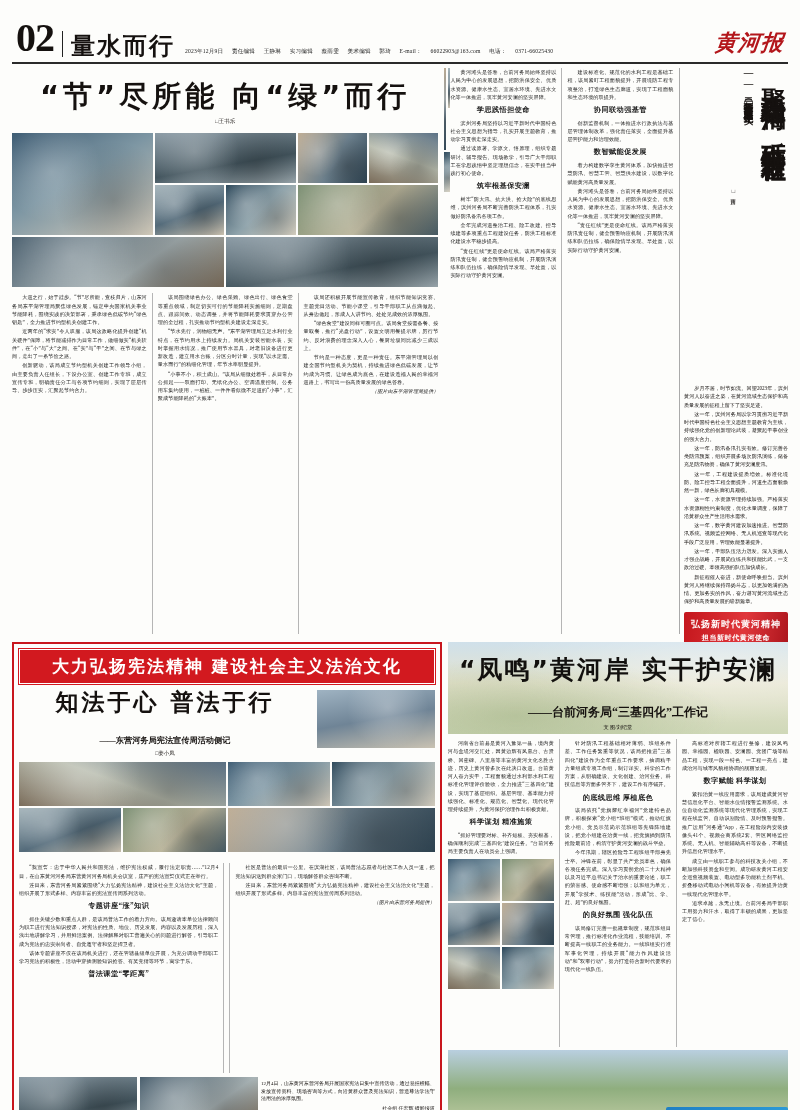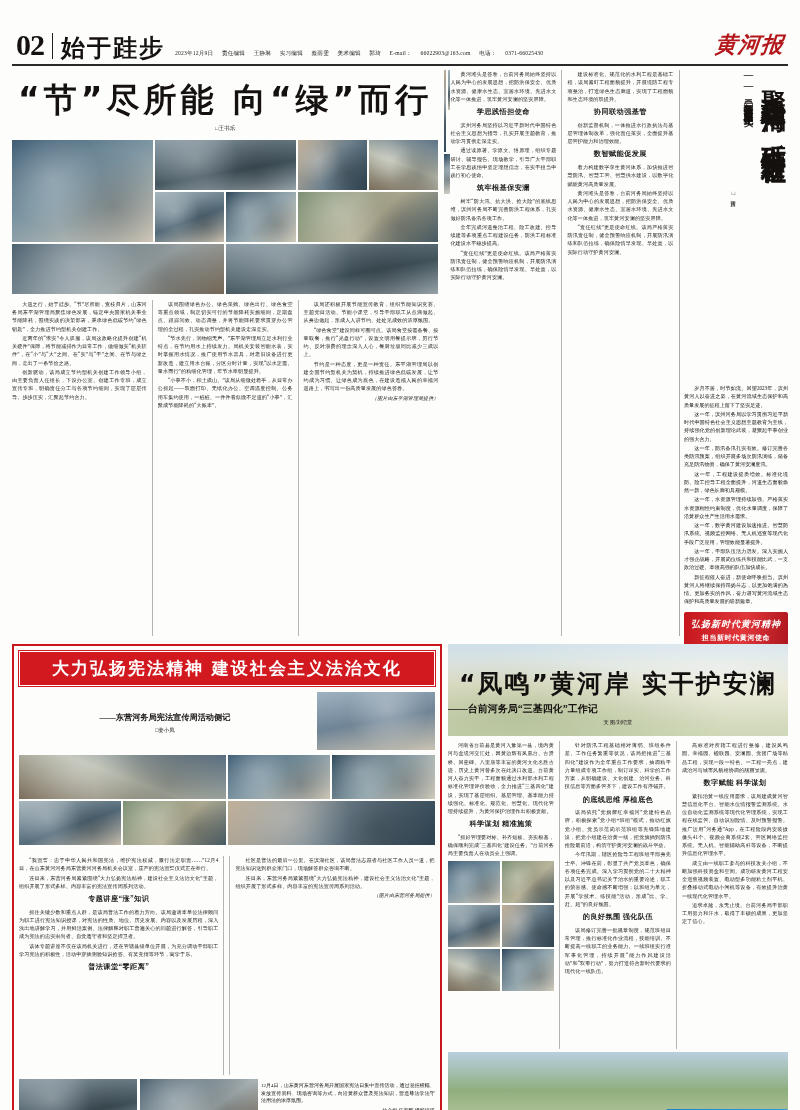--- a/index.html
+++ b/index.html
@@ -7,41 +7,41 @@
     width:800px;height:1110px;
     background:#fdfdfb;
     font-family:"Liberation Serif","DejaVu Serif",serif;
     color:#15110f;
     overflow:hidden;
   }
   .page{position:relative;width:800px;height:1110px;box-sizing:border-box;padding:0 12px;}
 
   
   .masthead{display:flex;align-items:flex-end;padding:18px 4px 4px 4px;border-bottom:2px solid #2a2a2a;}
-  .folio{font-size:30px;font-weight:700;letter-spacing:-1px;line-height:1;font-family:"Liberation Serif",serif;margin-top:12px;}
+  .folio{font-size:40px;font-weight:700;letter-spacing:-1px;line-height:1;font-family:"Liberation Serif",serif;}
   .folio-rule{width:1px;background:#222;height:26px;margin:0 8px 1px 8px;}
   .section-name{font-size:24px;font-weight:700;line-height:1;letter-spacing:2px;}
   .mast-meta{font-size:5.6px;margin-left:10px;margin-bottom:2px;white-space:nowrap;letter-spacing:.2px;color:#222;}
   .mast-meta span{margin-right:7px;}
   .logo{margin-left:auto;margin-bottom:0px;color:#b3161b;font-size:22px;font-weight:700;font-style:italic;letter-spacing:1px;font-family:"Liberation Serif",serif;transform:skewX(-6deg);}
   .colrule{width:1px;background:#b5b5b5;}
 
   .body-txt{font-size:5.1px;line-height:1.62;text-align:justify;color:#1b1b1b;letter-spacing:.1px;}
   .body-txt p{margin:0 0 1px 0;text-indent:2em;}
 
   .subhead{font-size:7.2px;font-weight:700;text-align:center;margin:4px 0 2px 0;letter-spacing:.4px;}
   .credit{font-size:5px;text-align:right;margin-top:2px;font-style:italic;}
 
   
   .top-block{display:flex;margin-top:4px;height:566px;}
   .top-left{width:432px;display:flex;flex-direction:column;}
   .top-mid{width:232px;margin-left:6px;display:flex;flex-direction:row;}
   .top-right{width:104px;margin-left:6px;border-left:1px solid #aaa;padding-left:5px;display:flex;flex-direction:row-reverse;justify-content:flex-start;}
 
-  .headline-main{font-size:33px;font-weight:700;text-align:center;letter-spacing:4px;line-height:1.12;margin:12px 0 0 0;
+  .headline-main{font-size:29px;font-weight:700;text-align:center;letter-spacing:4px;line-height:1.12;margin:12px 0 0 0;
     font-family:"DejaVu Sans","Liberation Sans",sans-serif;}
   .subtitle-main{font-size:10.5px;text-align:center;margin-top:7px;font-weight:600;letter-spacing:.5px;}
   .byline-main{font-size:5.6px;text-align:center;margin-top:6px;}
 
   
   .collage{margin-top:7px;display:grid;grid-template-columns:repeat(6,1fr);grid-auto-rows:50px;gap:2px;}
   .ph{background:#6d7f8c;border:0;position:relative;overflow:hidden;}
   .ph.a{background:linear-gradient(150deg,#3f5d74 0%,#7d96a3 45%,#d5cdbd 100%);}
   .ph.b{background:linear-gradient(170deg,#8a9aa4 0%,#44565f 60%,#9daab0 100%);}
   .ph.c{background:linear-gradient(120deg,#bfae96 0%,#6b7f8c 55%,#2f4452 100%);}
@@ -66,21 +66,21 @@
   .v-head{writing-mode:vertical-rl;text-orientation:upright;font-size:25px;font-weight:700;letter-spacing:3px;line-height:1.18;
     font-family:"DejaVu Sans","Liberation Sans",sans-serif;height:300px;}
   .v-sub{writing-mode:vertical-rl;text-orientation:upright;font-size:9.5px;letter-spacing:1px;margin-right:4px;height:300px;font-weight:600;}
   .v-byline{writing-mode:vertical-rl;text-orientation:upright;font-size:5.6px;margin-right:4px;height:40px;align-self:flex-start;margin-top:120px;}
 
   .right-body{font-size:5.1px;line-height:1.62;text-align:justify;margin-top:4px;}
   .right-body p{margin:0 0 1px 0;text-indent:2em;}
 
   .promo{margin-top:6px;background:linear-gradient(100deg,#c4161c,#e0373b 55%,#a8121a);color:#fff;
     padding:6px 4px;text-align:center;border-radius:2px;}
-  .promo .l1{font-size:9px;font-weight:700;letter-spacing:1px;font-style:italic;}
+  .promo .l1{font-size:9px;font-weight:700;letter-spacing:1px;}
   .promo .l2{font-size:7px;font-weight:700;letter-spacing:.6px;margin-top:2px;}
   .promo .l3{font-size:5.2px;margin-top:3px;background:#7d0d12;padding:2px;letter-spacing:.3px;}
 
   
   .bottom-block{display:flex;margin-top:8px;height:494px;}
   .bl{width:432px;border:2px solid #c8161d;padding:5px;box-sizing:border-box;display:flex;flex-direction:column;}
   .br{width:342px;margin-left:6px;display:flex;flex-direction:column;position:relative;}
 
   .redbar{background:#d2191f;color:#fff;text-align:center;font-size:17px;font-weight:700;letter-spacing:2px;padding:5px 0;
     font-family:"DejaVu Sans","Liberation Sans",sans-serif;border:1px solid #fff;outline:1px solid #d2191f;}
@@ -93,45 +93,45 @@
   .byline-2{font-size:5.4px;text-align:center;margin-top:4px;}
   .bl-headphoto{width:118px;height:58px;background:linear-gradient(170deg,#9fb3c2 0%,#6f8496 50%,#c9c2b2 100%);position:relative;overflow:hidden;}
   .bl-headphoto:after{content:"";position:absolute;inset:0;background:radial-gradient(circle at 60% 30%,rgba(255,255,255,.3),transparent 50%);}
 
   .bl-collage{display:grid;grid-template-columns:repeat(4,1fr);grid-auto-rows:44px;gap:2px;margin:5px 0;}
 
   .br-hero{position:relative;height:92px;background:linear-gradient(180deg,#cfe0ea 0%,#e6e4cf 45%,#cfd8b8 100%);overflow:hidden;}
   .br-hero:after{content:"";position:absolute;inset:0;background:
     radial-gradient(ellipse at 20% 80%,rgba(150,170,120,.5),transparent 55%),
     radial-gradient(ellipse at 80% 25%,rgba(255,255,255,.45),transparent 60%);}
-  .br-hero-txt{position:relative;z-index:2;padding-top:26px;}
+  .br-hero-txt{position:relative;z-index:2;padding-top:14px;}
   .headline-3{font-size:25px;font-weight:700;letter-spacing:2px;text-align:center;line-height:1.1;
      font-family:"DejaVu Sans","Liberation Sans",sans-serif;color:#12100e;}
-  .subtitle-3{font-size:10px;text-align:left;margin-top:4px;font-weight:600;}
+  .subtitle-3{font-size:12px;text-align:center;margin-top:20px;font-weight:600;}
   .byline-3{font-size:5.2px;text-align:center;margin-top:3px;}
 
   .br-photos{display:grid;grid-template-columns:1fr 1fr;grid-auto-rows:42px;gap:2px;margin-top:3px;}
 
   .footer-badge{position:absolute;right:0;bottom:0;width:118px;background:linear-gradient(100deg,#1f7fc4,#2c9ad6);
      color:#fff;text-align:center;padding:4px 2px;border-radius:2px;}
   .footer-badge .t1{font-size:5.4px;letter-spacing:.4px;}
   .footer-badge .t2{font-size:9px;font-weight:700;letter-spacing:1px;margin-top:1px;}
 
   .caption{font-size:5px;line-height:1.5;text-align:justify;margin-top:3px;}
   .sig{font-size:5px;text-align:right;margin-top:2px;}
 </style>
 </head>
 <body>
 
 <div class="page">
 
   <div class="masthead">
     <div class="folio">02</div>
     <div class="folio-rule"></div>
-    <div class="section-name">始于跬步</div>
+    <div class="section-name">量水而行</div>
     <div class="mast-meta">
       <span>2023年12月9日</span>
       <span>责任编辑</span>
       <span>王静琳</span>
       <span>实习编辑</span>
       <span>蔡雨雯</span>
       <span>美术编辑</span>
       <span>郭琦</span>
       <span>E-mail：</span>
       <span>66022903@163.com</span>
@@ -239,20 +239,21 @@
     </div>
   </div>
 
   <div class="bottom-block">
 
     <div class="bl">
       <div class="redbar">大力弘扬宪法精神 建设社会主义法治文化</div>
 
       <div class="bl-headwrap">
         <div class="bl-headtext">
+          <div class="headline-2">知法于心 普法于行</div>
           <div class="subtitle-2">——东营河务局宪法宣传周活动侧记</div>
           <div class="byline-2">□姜小凤</div>
         </div>
         <div class="bl-headphoto"></div>
       </div>
 
       <div class="bl-collage">
         <div class="ph d" style="grid-column:span 2;"></div>
         <div class="ph a"></div>
         <div class="ph f"></div>

